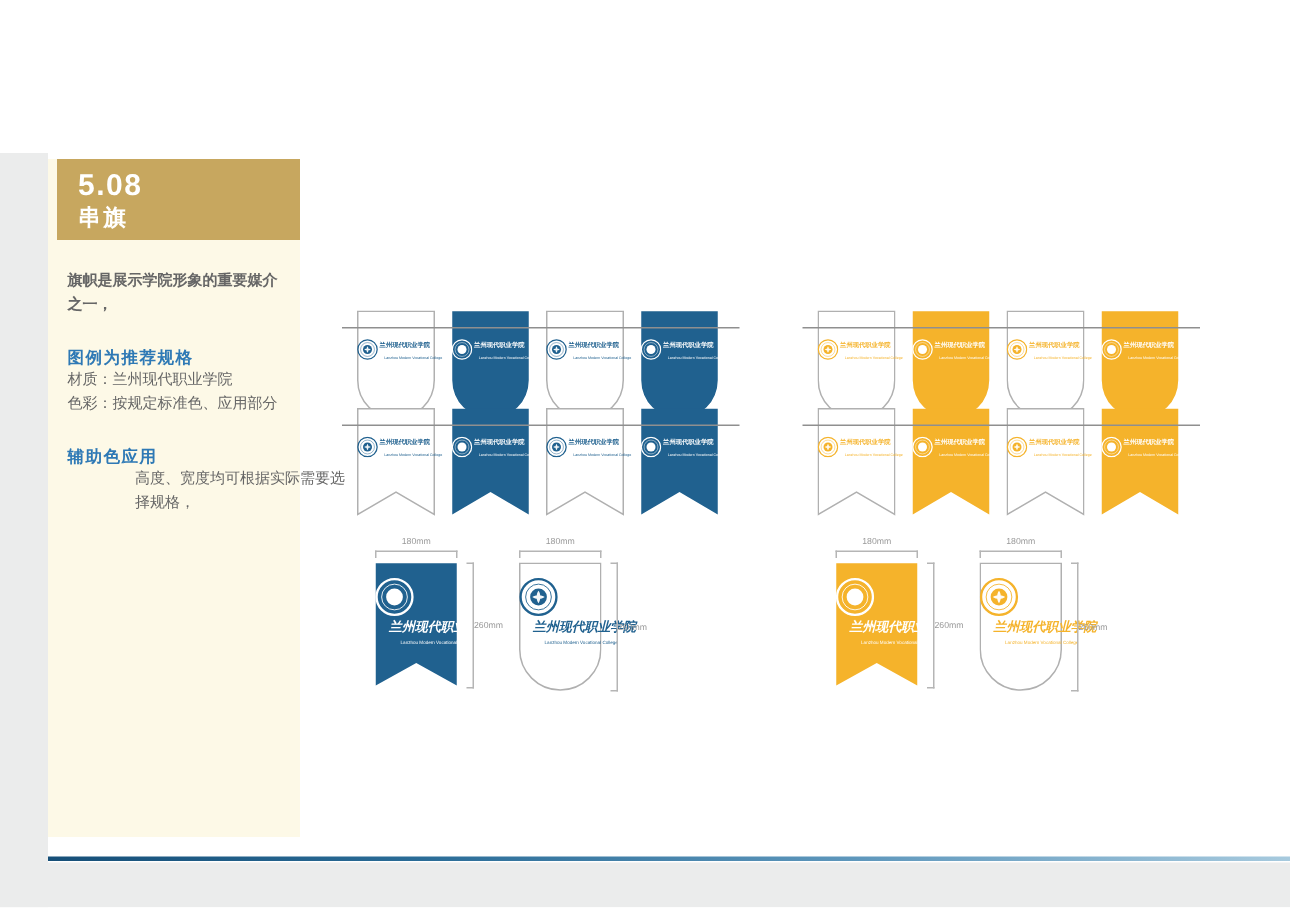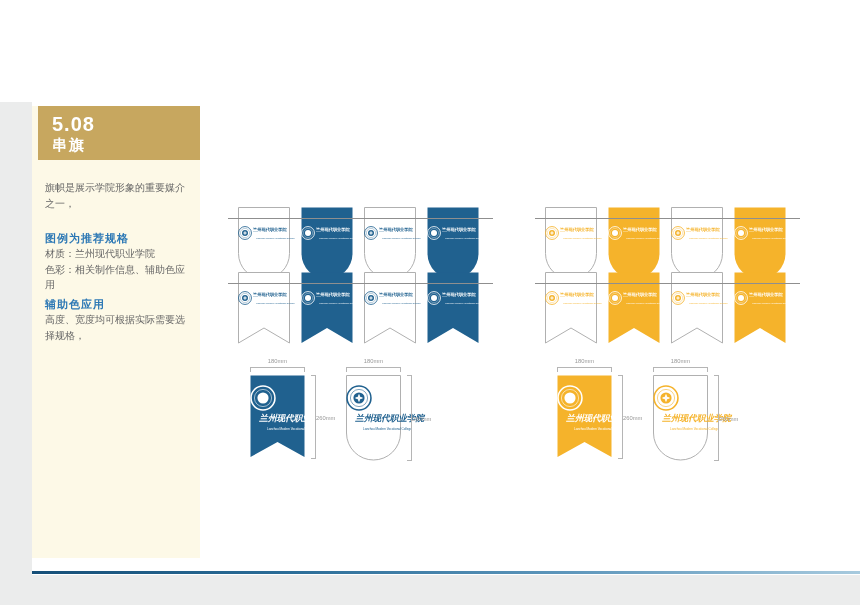--- a/index.html
+++ b/index.html
@@ -29,27 +29,27 @@
   .gray-bottom{position:absolute;left:0;top:575px;width:860px;height:30px;background:#ebecec;}
   .footer-line{position:absolute;left:32px;top:571px;width:828px;height:3px;
     background:linear-gradient(90deg,#164f78 0%,#2a6c97 30%,#5e97bc 65%,#a7cade 100%);}
 
   
   .cream{position:absolute;left:32px;top:106px;width:168px;height:452px;background:#fdf9e7;}
   .gold-box{position:absolute;left:38px;top:106px;width:162px;height:54px;background:#c7a75f;color:#ffffff;}
   .gold-code{position:absolute;left:14px;top:7px;font-size:20px;font-weight:bold;letter-spacing:1px;}
   .gold-title{position:absolute;left:14px;top:30px;font-size:15px;font-weight:bold;letter-spacing:2px;}
   .sb-text{position:absolute;left:45px;width:148px;color:#666666;font-size:10px;line-height:1.55;}
-  .sb-intro{top:180px;}
+  .sb-intro{top:180px;font-weight:bold;}
   .sb-intro p{margin:0 0 9px 0;}
   .sb-head{position:absolute;left:45px;color:#2e79b5;font-size:11px;font-weight:bold;letter-spacing:1px;}
   .sb-prod-head{top:231px;}
   .sb-prod{top:246px;}
   .sb-note-head{top:297px;}
-  .sb-note{top:312px;}
+  .sb-note{top:312px;margin-left:45px;}
   .sb-text p{margin:0;}
 
   
   .group{position:absolute;}
   .strip{position:absolute;width:265px;height:80px;}
   .strip-line{position:absolute;left:0;top:11px;width:265px;height:1px;background:#8f8f8f;z-index:4;}
   .flag-row{position:absolute;left:10px;top:0;display:flex;gap:11px;}
   .sflag{position:relative;width:52px;height:73px;}
   .sflag svg{position:absolute;left:0;top:0;}
   .sflag-content{position:absolute;left:0;top:19px;width:100%;text-align:center;z-index:5;}
@@ -105,21 +105,21 @@
   <div class="gold-box">
     <div class="gold-code">5.08</div>
     <div class="gold-title">串旗</div>
   </div>
   <div class="sb-text sb-intro">
     <p>旗帜是展示学院形象的重要媒介之一，</p>
   </div>
   <div class="sb-head sb-prod-head">图例为推荐规格</div>
   <div class="sb-text sb-prod">
     <p>材质：兰州现代职业学院</p>
-    <p>色彩：相关制作信息、辅助色应用</p>
+    <p>色彩：按规定标准色、应用部分</p>
   </div>
   <div class="sb-head sb-note-head">辅助色应用</div>
   <div class="sb-text sb-note">
     <p>高度、宽度均可根据实际需要选择规格，</p>
   </div>
 
   <div class="group" id="group-blue" style="left:228px;top:0;">
       <div class="strip" style="left: 0px; top: 207px;">
         <div class="strip-line"></div>
         <div class="flag-row">

